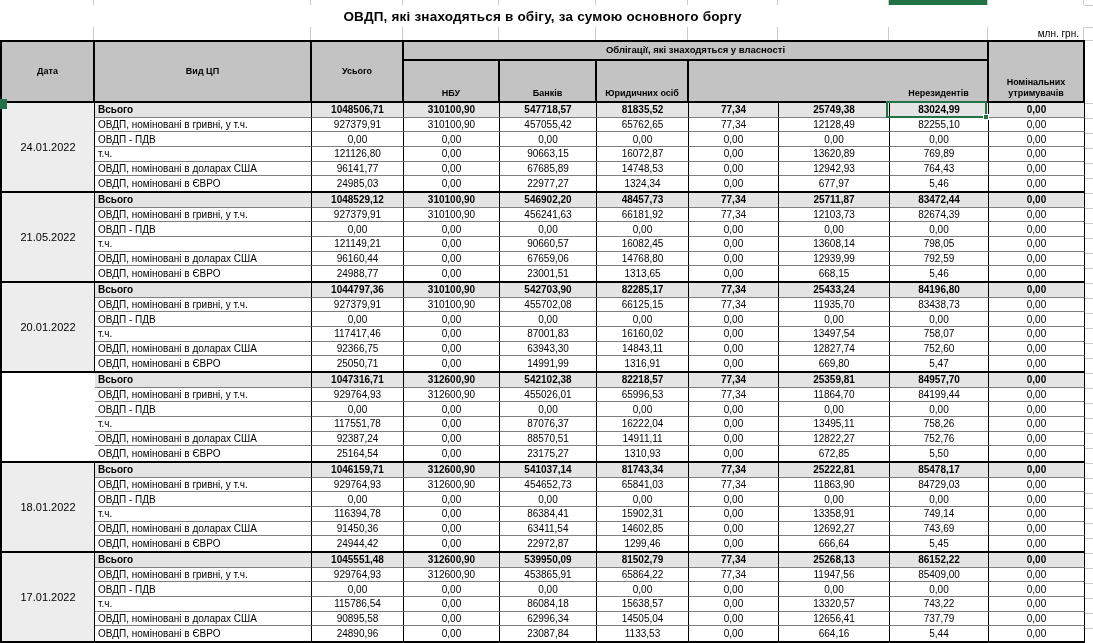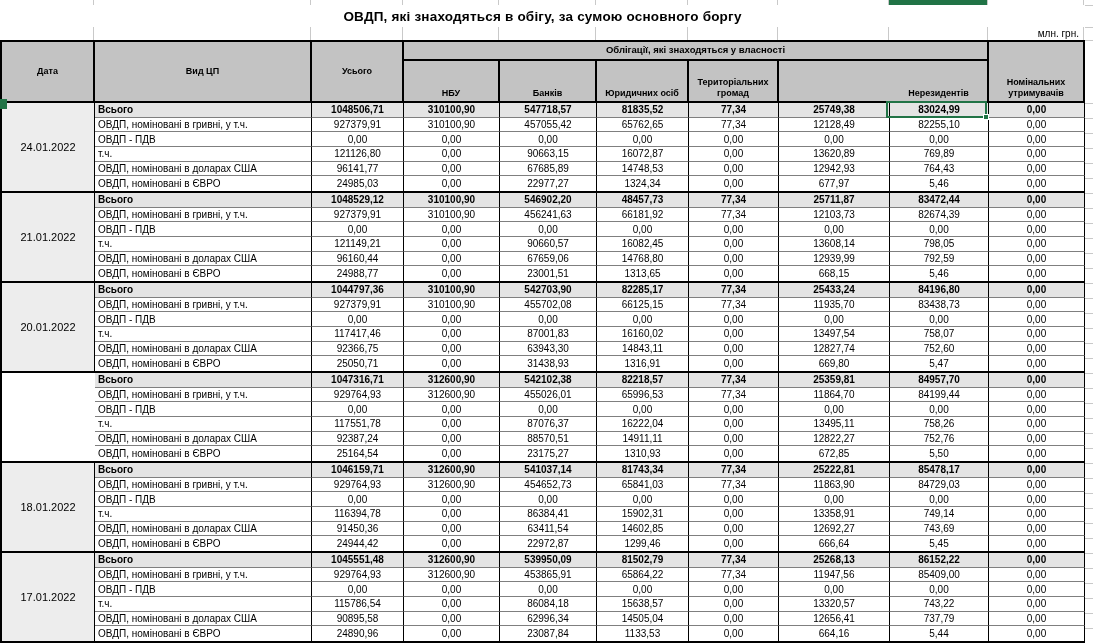--- a/index.html
+++ b/index.html
@@ -96,21 +96,20 @@
     </div>
 
   <div class="header-grid">
     <div class="hcell tall h-date">Дата</div>
     <div class="hcell tall h-type">Вид ЦП</div>
     <div class="hcell tall h-total">Усього</div>
     <div class="hcell h-group">Облігації, які знаходяться у власності</div>
     <div class="hcell hsub" style="grid-column:4">НБУ</div>
     <div class="hcell hsub" style="grid-column:5">Банків</div>
     <div class="hcell hsub" style="grid-column:6">Юридичних осіб</div>
-    <div class="hcell hsub" style="grid-column:7">Територіальних громад</div>
     <div class="hcell hsub" style="grid-column:9">Нерезидентів</div>
     <div class="hcell tall h-nominal">Номінальних утримувачів</div>
   </div>
 
   <div class="table-body">
       <div class="group">
         <div class="cell date-cell">24.01.2022</div>
         <div class="cell label totals" style="grid-area: 1 / 2;">Всього</div>
         <div class="cell num totals" style="grid-area: 1 / 3;">1048506,71</div>
         <div class="cell num totals" style="grid-area: 1 / 4;">310100,90</div>
@@ -160,21 +159,21 @@
         <div class="cell num lastrow" style="grid-area: 6 / 3;">24985,03</div>
         <div class="cell num lastrow" style="grid-area: 6 / 4;">0,00</div>
         <div class="cell num lastrow" style="grid-area: 6 / 5;">22977,27</div>
         <div class="cell num lastrow" style="grid-area: 6 / 6; text-align: right;">1324,34</div>
         <div class="cell num lastrow" style="grid-area: 6 / 7;">0,00</div>
         <div class="cell num lastrow" style="grid-area: 6 / 8;">677,97</div>
         <div class="cell num lastrow" style="grid-area: 6 / 9;">5,46</div>
         <div class="cell num lastrow" style="grid-area: 6 / 10;">0,00</div>
       </div>
       <div class="group">
-        <div class="cell date-cell">21.01.2022</div>
+        <div class="cell date-cell">21.05.2022</div>
         <div class="cell label totals" style="grid-area: 1 / 2;">Всього</div>
         <div class="cell num totals" style="grid-area: 1 / 3;">1048529,12</div>
         <div class="cell num totals" style="grid-area: 1 / 4;">310100,90</div>
         <div class="cell num totals" style="grid-area: 1 / 5;">546902,20</div>
         <div class="cell num totals" style="grid-area: 1 / 6;">48457,73</div>
         <div class="cell num totals" style="grid-area: 1 / 7;">77,34</div>
         <div class="cell num totals" style="grid-area: 1 / 8;">25711,87</div>
         <div class="cell num totals" style="grid-area: 1 / 9;">83472,44</div>
         <div class="cell num totals" style="grid-area: 1 / 10;">0,00</div>
         <div class="cell label" style="grid-area: 2 / 2;">ОВДП, номіновані в гривні, у т.ч.</div>
@@ -266,21 +265,21 @@
         <div class="cell num" style="grid-area: 5 / 4;">0,00</div>
         <div class="cell num" style="grid-area: 5 / 5;">63943,30</div>
         <div class="cell num" style="grid-area: 5 / 6;">14843,11</div>
         <div class="cell num" style="grid-area: 5 / 7;">0,00</div>
         <div class="cell num" style="grid-area: 5 / 8;">12827,74</div>
         <div class="cell num" style="grid-area: 5 / 9;">752,60</div>
         <div class="cell num" style="grid-area: 5 / 10;">0,00</div>
         <div class="cell label lastrow" style="grid-area: 6 / 2;">ОВДП, номіновані в ЄВРО</div>
         <div class="cell num lastrow" style="grid-area: 6 / 3;">25050,71</div>
         <div class="cell num lastrow" style="grid-area: 6 / 4;">0,00</div>
-        <div class="cell num lastrow" style="grid-area: 6 / 5;">31438,93</div>
+        <div class="cell num lastrow" style="grid-area: 6 / 5;">14991,99</div>
         <div class="cell num lastrow" style="grid-area: 6 / 6;">1316,91</div>
         <div class="cell num lastrow" style="grid-area: 6 / 7;">0,00</div>
         <div class="cell num lastrow" style="grid-area: 6 / 8;">669,80</div>
         <div class="cell num lastrow" style="grid-area: 6 / 9;">5,47</div>
         <div class="cell num lastrow" style="grid-area: 6 / 10;">0,00</div>
       </div>
       <div class="group">
         <div class="cell label totals" style="grid-area: 1 / 2;">Всього</div>
         <div class="cell num totals" style="grid-area: 1 / 3;">1047316,71</div>
         <div class="cell num totals" style="grid-area: 1 / 4;">312600,90</div>

